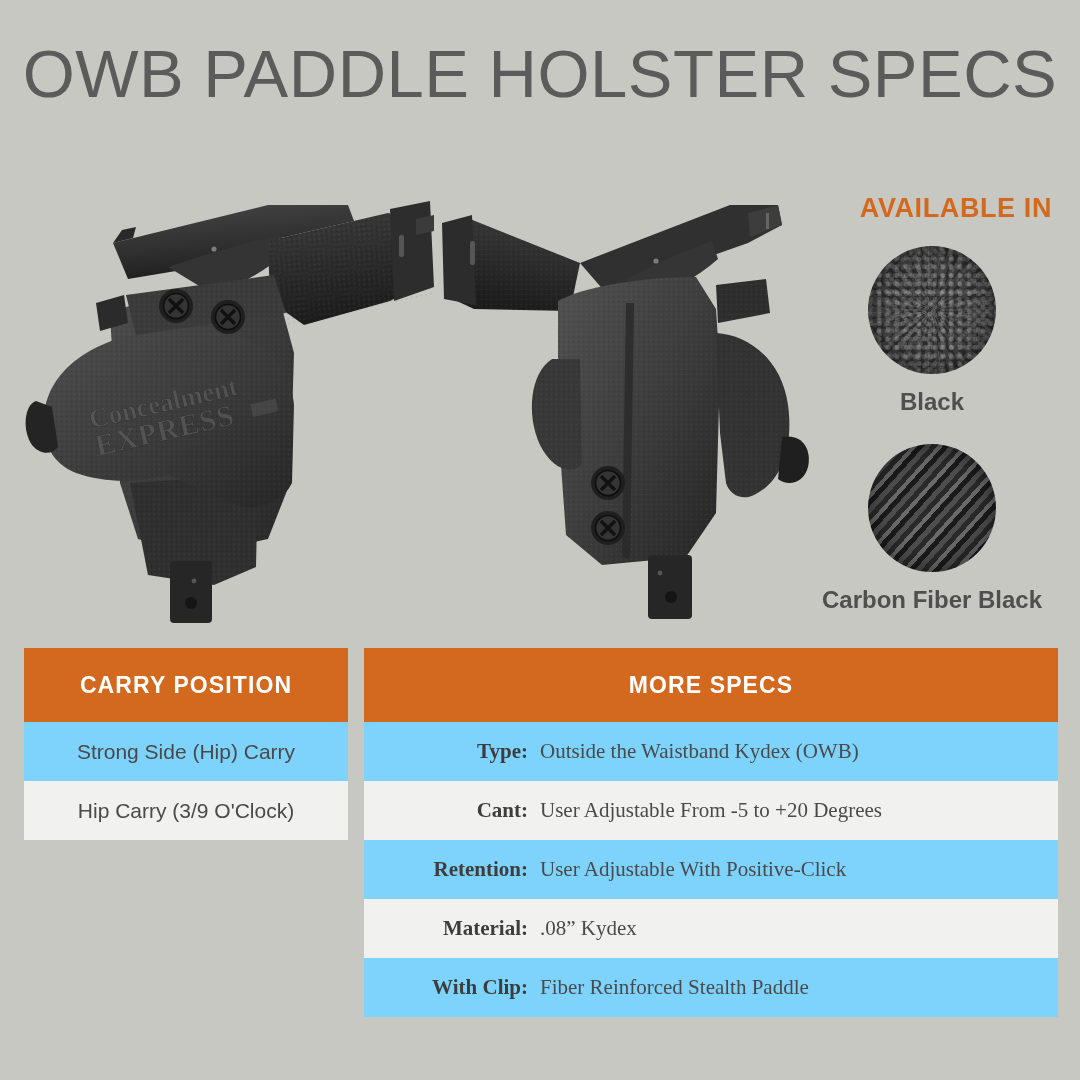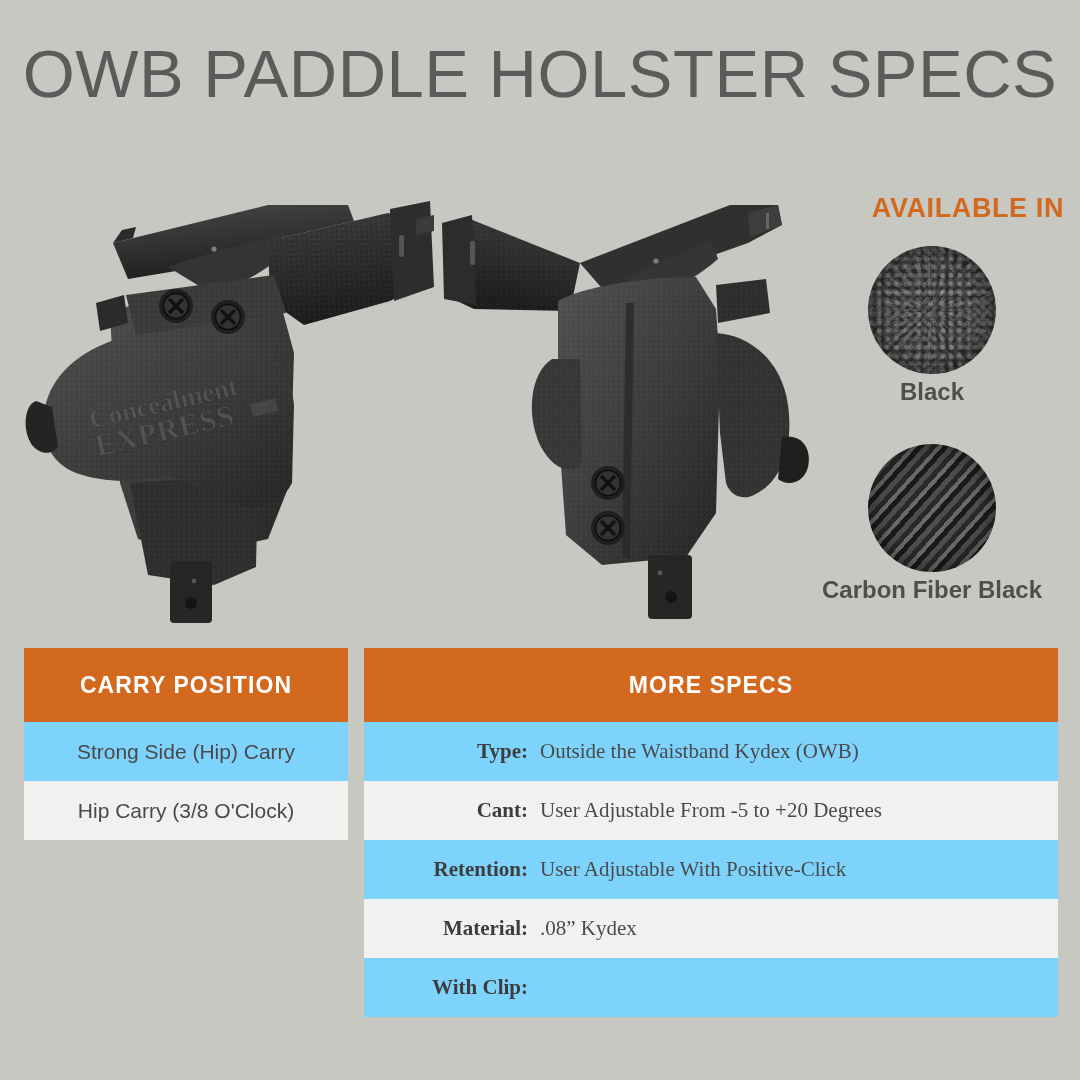--- a/index.html
+++ b/index.html
@@ -22,21 +22,21 @@
     font-family:"Liberation Sans", sans-serif;
   }
 
   
   #photos { position:absolute; left:0; top:175px; width:790px; height:460px; }
 
   .holster { position:absolute; }
 
   
   #avail-label {
-    position:absolute; right:16px; top:193px;
+    position:absolute; right:28px; top:193px;
     font-size:27px; font-weight:bold; letter-spacing:0.6px;
     color:#d2691e; text-align:right; width:420px;
   }
   .swatch-wrap { position:absolute; text-align:center; }
   .swatch {
     width:128px; height:128px; border-radius:50%;
     margin:0 auto; position:relative; overflow:hidden;
   }
   .sw-black {
     background:
@@ -58,21 +58,21 @@
         #2a2a2a 10px, #2a2a2a 15px,
         #6a6a6a 15px, #6a6a6a 19px),
       repeating-linear-gradient(42deg,
         rgba(0,0,0,.55) 0px, rgba(0,0,0,.55) 4px,
         rgba(255,255,255,.10) 4px, rgba(255,255,255,.10) 9px),
       #333;
     background-blend-mode: normal, overlay, normal;
     box-shadow: inset 0 0 24px rgba(0,0,0,.5);
   }
   .swatch-name {
-    margin-top:4px; font-size:24px; font-weight:bold;
+    margin-top:14px; font-size:24px; font-weight:bold;
     color:#4f4f4f; white-space:nowrap;
   }
 
   
   #tbl-left  { position:absolute; left:24px;  top:648px; width:324px; }
   #tbl-right { position:absolute; left:364px; top:648px; width:694px;border-radius:6px; }
 
   .thead {
     background:#d2691e; color:#fff;
     height:74px; display:flex; align-items:center; justify-content:center;
@@ -273,21 +273,21 @@
   <div class="swatch sw-carbon"></div>
   <div class="swatch-name" style="margin-left:-60px; width:248px;">Carbon Fiber Black</div>
 </div>
 
 <div id="tbl-left">
   <div class="thead">CARRY POSITION</div>
   <div class="row odd">
     <span>Strong Side (Hip) Carry</span>
   </div>
   <div class="row even">
-    <span>Hip Carry (3/8 O'Clock)</span>
+    <span>Hip Carry (3/9 O'Clock)</span>
   </div>
 </div>
 
 <div id="tbl-right">
   <div class="thead">MORE SPECS</div>
 
   <div class="row odd">
     <span class="sp-label">Type:</span>
     <span class="sp-value">Outside the Waistband Kydex (OWB)</span>
   </div>
@@ -298,14 +298,15 @@
   <div class="row odd">
     <span class="sp-label">Retention:</span>
     <span class="sp-value">User Adjustable With Positive-Click</span>
   </div>
   <div class="row even">
     <span class="sp-label">Material:</span>
     <span class="sp-value">.08” Kydex</span>
   </div>
   <div class="row odd">
     <span class="sp-label">With Clip:</span>
+    <span class="sp-value">Fiber Reinforced Stealth Paddle</span>
   </div>
 </div>
 
 </body></html>

